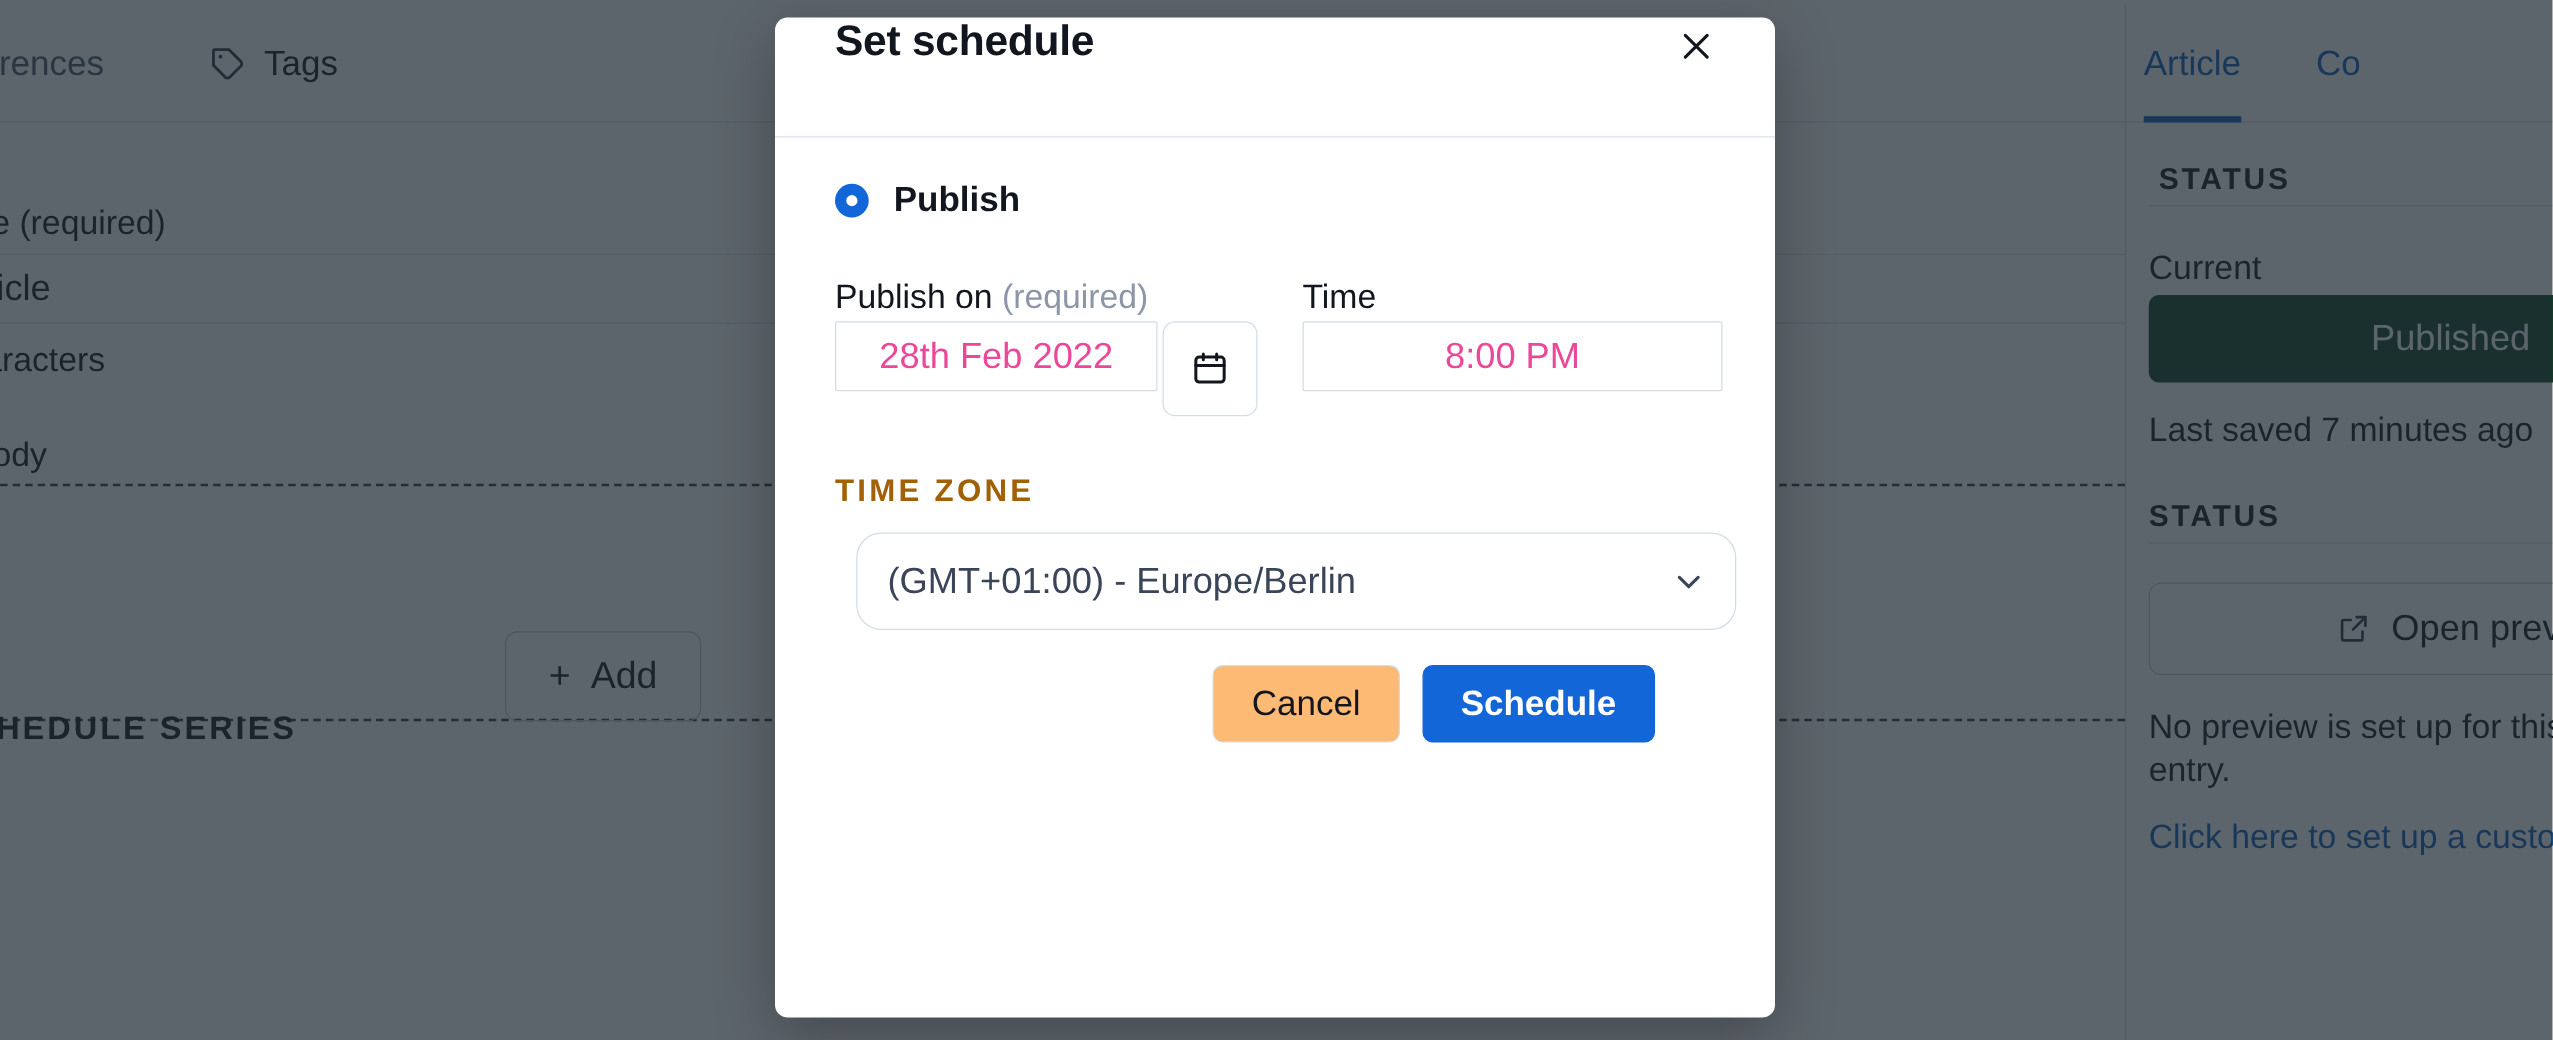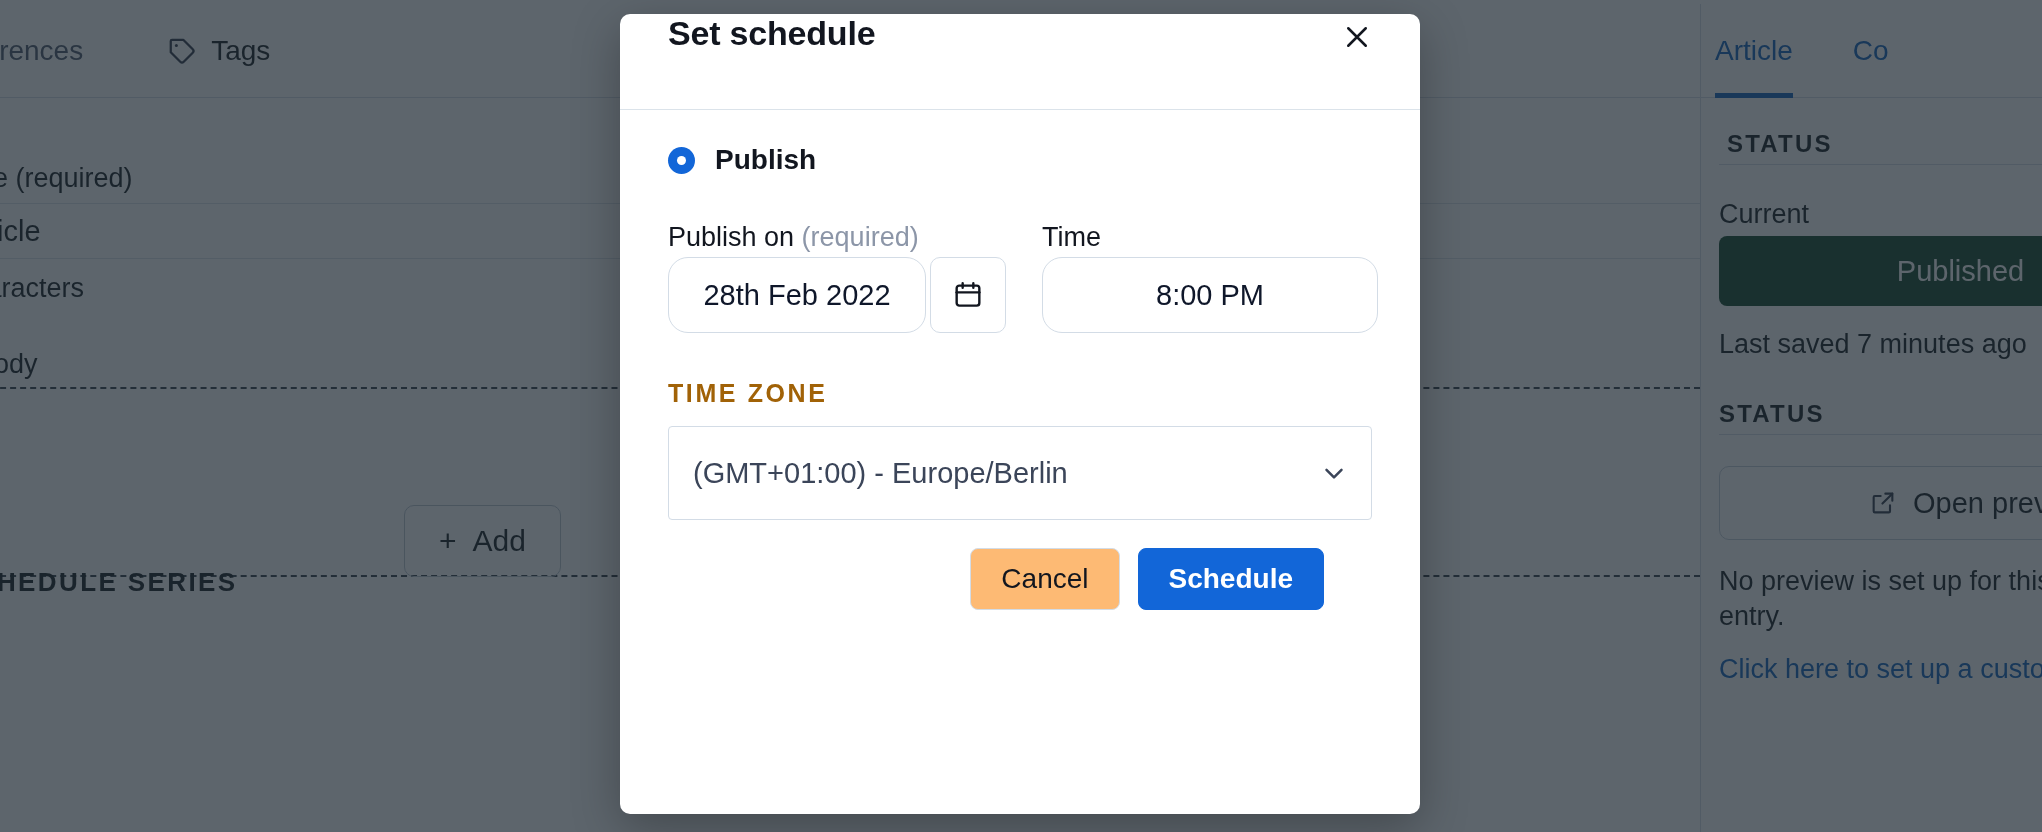--- a/index.html
+++ b/index.html
@@ -282,26 +282,26 @@
     color: #12161f;
     margin-bottom: 4px;
     white-space: nowrap;
   }
   .dt-label .req { color: #8c96a8; }
   .date-wrap {
     display: flex;
     gap: 4px;
   }
   .text-input {
-    height: 76px;
+    height: 56px;
     border: 1px solid #d3dce6;
-    border-radius: 20px;
+    border-radius: 2px;
     background: #fff;
     font-size: 29px;
-    color: #0f172a;
+    color: #ec4899;
     display: flex;
     align-items: center;
     justify-content: center;
     text-align: center;
   }
   .date-input { width: 258px; }
   .cal-btn {
     width: 76px; height: 76px;
     border: 1px solid #d3dce6;
     border-radius: 10px;
@@ -316,29 +316,30 @@
 
   .tz-title {
     margin-top: 46px;
     font-size: 25px;
     font-weight: bold;
     letter-spacing: 2.6px;
     color: #a16207;
   }
   .select-box {
     margin-top: 18px;
-    height: 94px;
+    height: 78px;
     width: 100%;
     border: 1px solid #d3dce6;
-    border-radius: 4px;
+    border-radius: 20px;
     background: #fff;
     display: flex;
     align-items: center;
     padding: 0 22px 0 24px;
     cursor: pointer;
+    margin-left: 17px;
   }
   .select-value {
     flex: 1 1 auto;
     font-size: 29px;
     color: #3b4559;
   }
   .chev {
     flex: 0 0 auto;
     color: #3b4559;
     display: flex;

